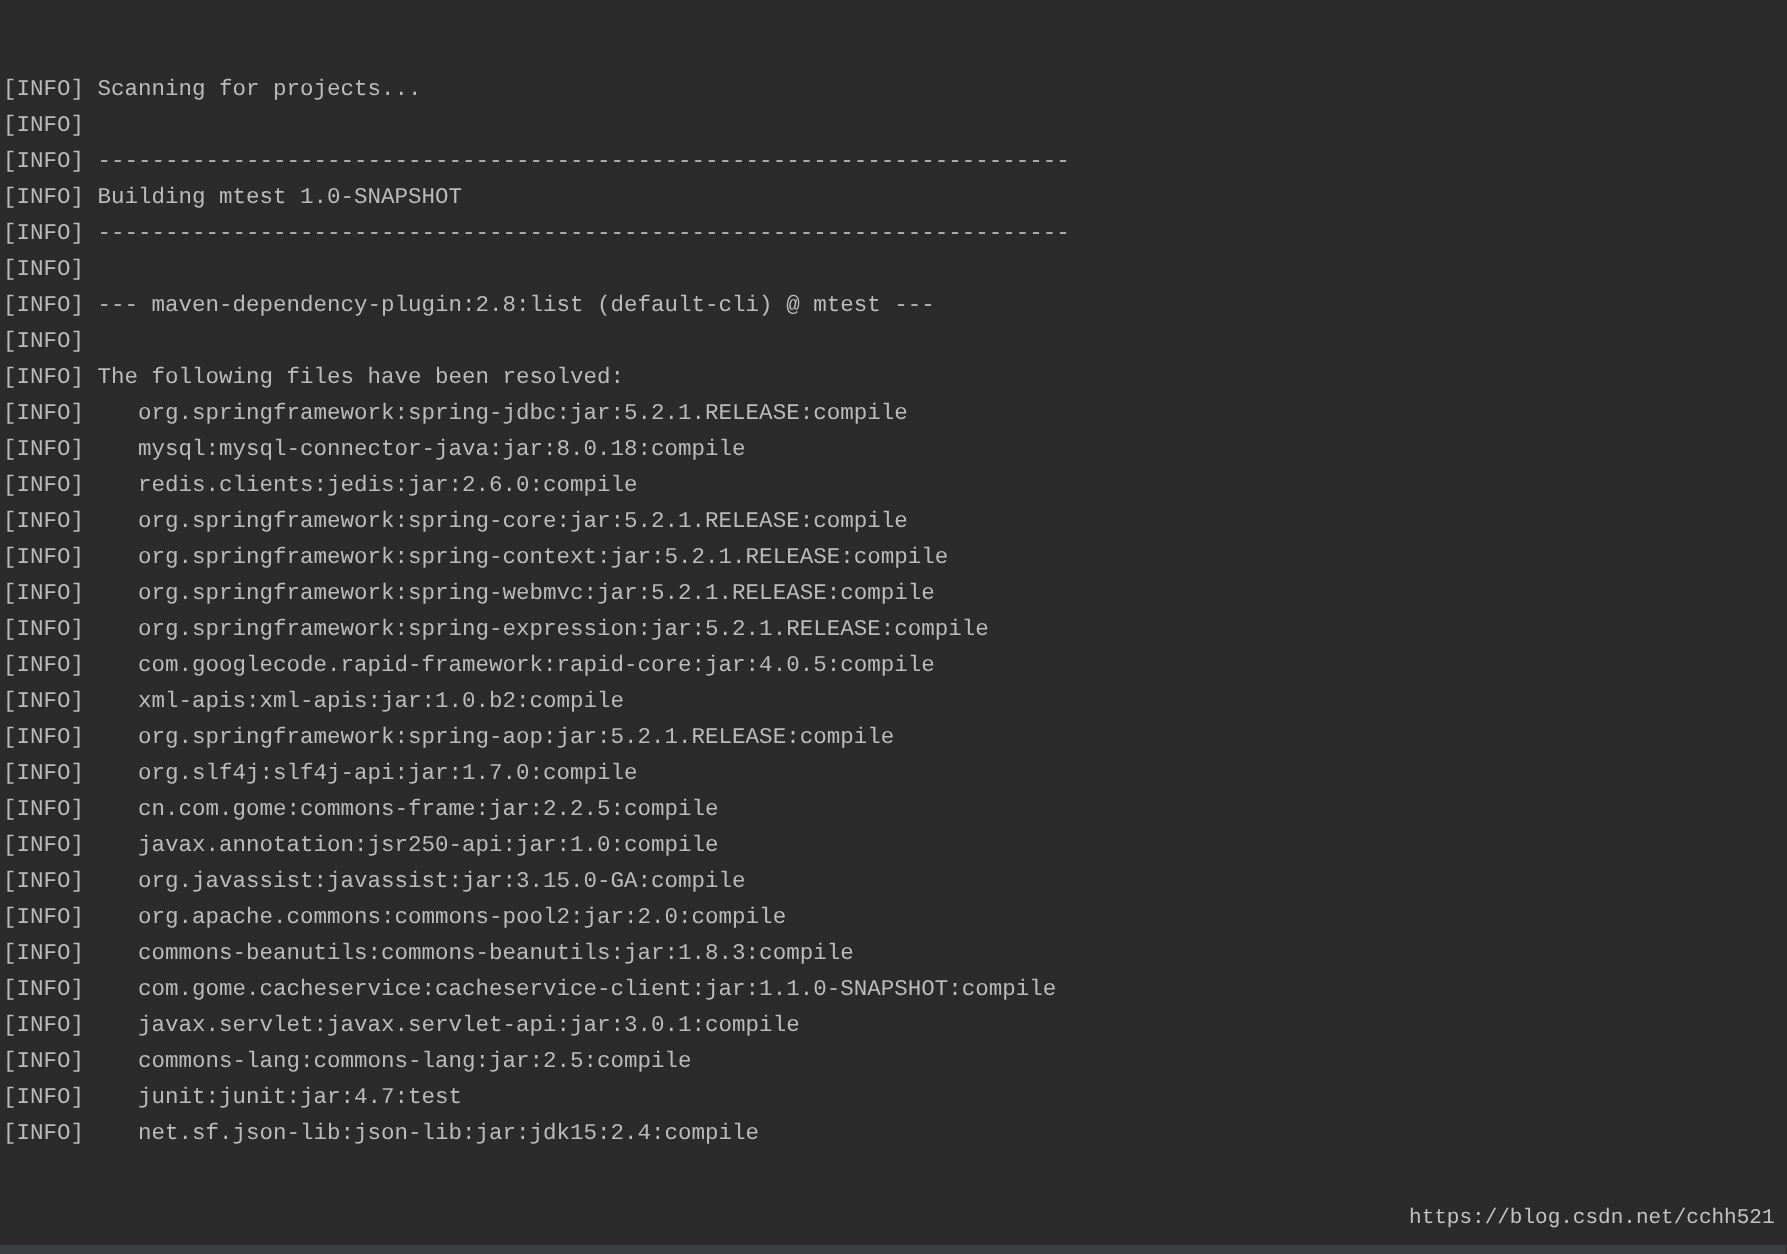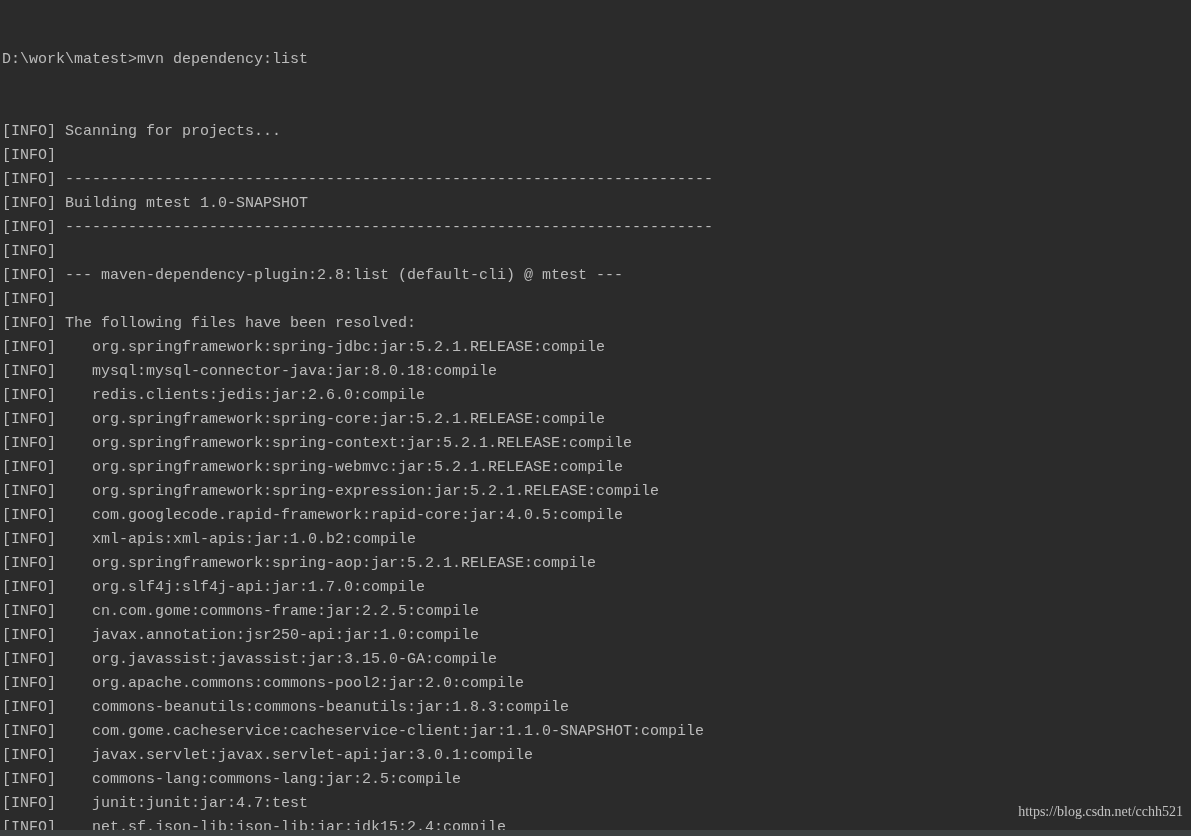--- a/index.html
+++ b/index.html
@@ -29,35 +29,34 @@
       color: #bbbbbb;
     }
     .command {
       color: #bbbbbb;
     }
     .watermark {
       position: absolute;
       bottom: 12px;
       right: 8px;
       color: #dddddd;
-      font-family: Liberation Serif, serif;
+      font-family: Liberation Mono, monospace;
       font-size: 14px;
       opacity: 0.85;
     }
     .bottom-bar {
       position: absolute;
       bottom: 0;
       left: 0;
       right: 0;
       height: 6px;
       background: #3c3f41;
     }
   </style>
 </head>
 <body>
 
 <div class="terminal">
-  <span class="line"><span class="prompt">D:\work\matest&gt;</span><span class="command">mvn dependency:list</span></span>
   <div id="output-lines"><span class="line">[INFO] Scanning for projects...</span><span class="line">[INFO]</span><span class="line">[INFO] ------------------------------------------------------------------------</span><span class="line">[INFO] Building mtest 1.0-SNAPSHOT</span><span class="line">[INFO] ------------------------------------------------------------------------</span><span class="line">[INFO]</span><span class="line">[INFO] --- maven-dependency-plugin:2.8:list (default-cli) @ mtest ---</span><span class="line">[INFO]</span><span class="line">[INFO] The following files have been resolved:</span><span class="line">[INFO]    org.springframework:spring-jdbc:jar:5.2.1.RELEASE:compile</span><span class="line">[INFO]    mysql:mysql-connector-java:jar:8.0.18:compile</span><span class="line">[INFO]    redis.clients:jedis:jar:2.6.0:compile</span><span class="line">[INFO]    org.springframework:spring-core:jar:5.2.1.RELEASE:compile</span><span class="line">[INFO]    org.springframework:spring-context:jar:5.2.1.RELEASE:compile</span><span class="line">[INFO]    org.springframework:spring-webmvc:jar:5.2.1.RELEASE:compile</span><span class="line">[INFO]    org.springframework:spring-expression:jar:5.2.1.RELEASE:compile</span><span class="line">[INFO]    com.googlecode.rapid-framework:rapid-core:jar:4.0.5:compile</span><span class="line">[INFO]    xml-apis:xml-apis:jar:1.0.b2:compile</span><span class="line">[INFO]    org.springframework:spring-aop:jar:5.2.1.RELEASE:compile</span><span class="line">[INFO]    org.slf4j:slf4j-api:jar:1.7.0:compile</span><span class="line">[INFO]    cn.com.gome:commons-frame:jar:2.2.5:compile</span><span class="line">[INFO]    javax.annotation:jsr250-api:jar:1.0:compile</span><span class="line">[INFO]    org.javassist:javassist:jar:3.15.0-GA:compile</span><span class="line">[INFO]    org.apache.commons:commons-pool2:jar:2.0:compile</span><span class="line">[INFO]    commons-beanutils:commons-beanutils:jar:1.8.3:compile</span><span class="line">[INFO]    com.gome.cacheservice:cacheservice-client:jar:1.1.0-SNAPSHOT:compile</span><span class="line">[INFO]    javax.servlet:javax.servlet-api:jar:3.0.1:compile</span><span class="line">[INFO]    commons-lang:commons-lang:jar:2.5:compile</span><span class="line">[INFO]    junit:junit:jar:4.7:test</span><span class="line">[INFO]    net.sf.json-lib:json-lib:jar:jdk15:2.4:compile</span></div>
 </div>
 
 <div class="watermark">https://blog.csdn.net/cchh521</div>
 <div class="bottom-bar"></div>
 
 </body></html>

